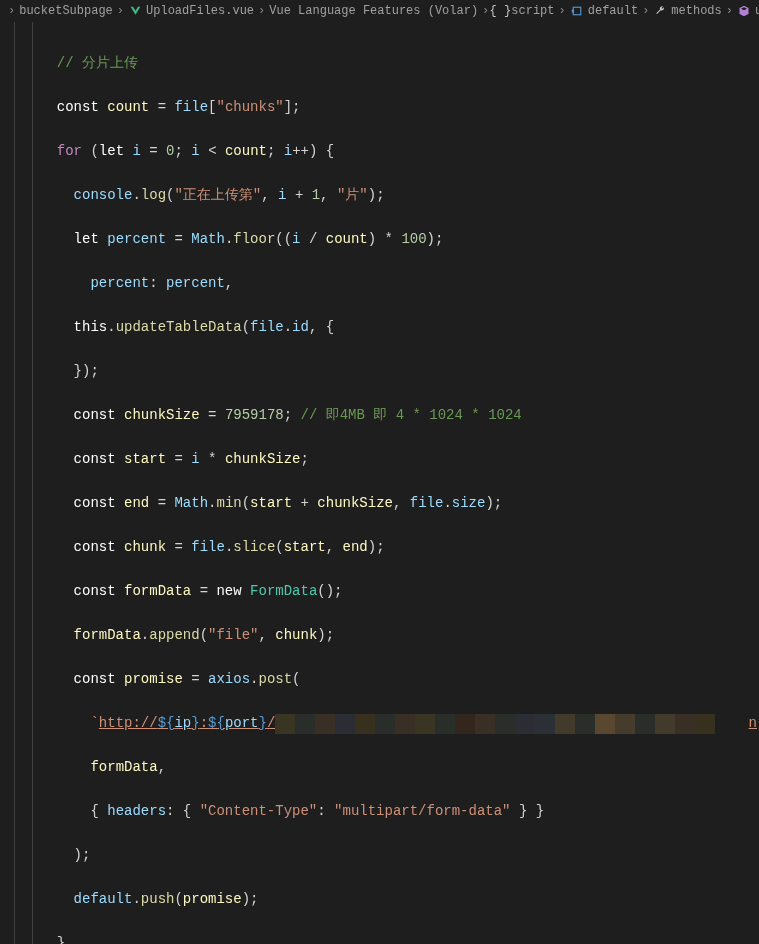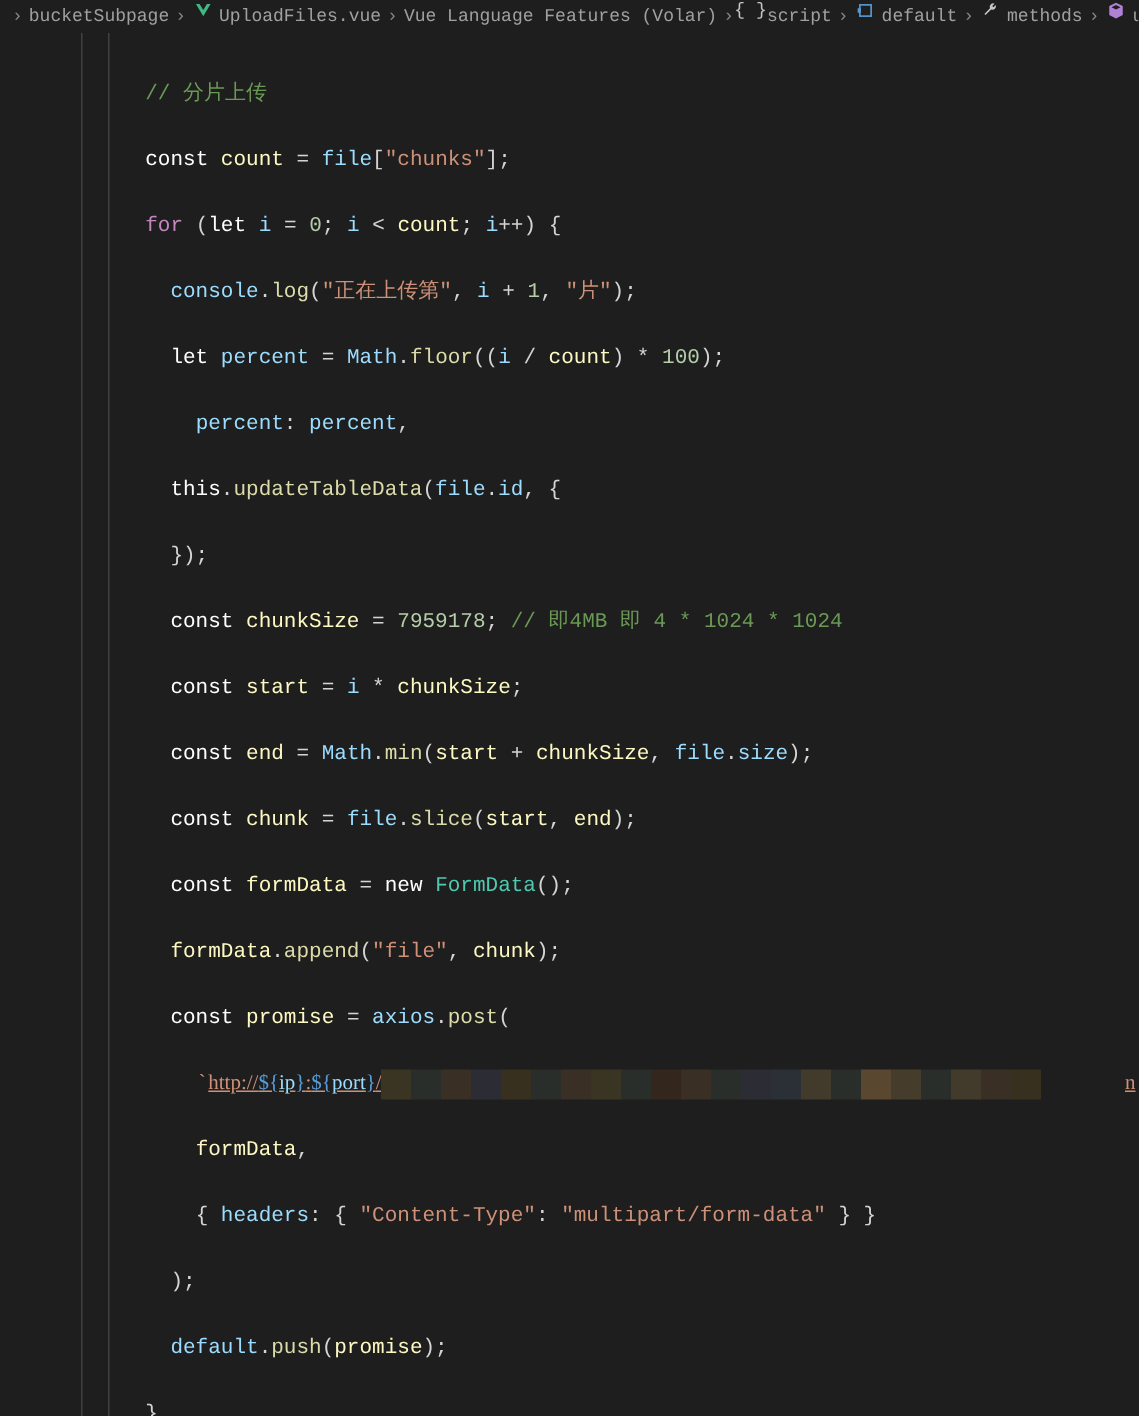--- a/index.html
+++ b/index.html
@@ -27,35 +27,35 @@
     overflow: hidden;
   }
   .breadcrumb .sep {
     margin: 0 4px;
     color: #888;
     display: inline-flex;
     align-items: center;
   }
   .breadcrumb .item {
     display: inline-flex;
+    align-items: center;
     gap: 4px;
   }
   .icon {
     width: 14px;
     height: 14px;
     display: inline-flex;
     align-items: center;
     justify-content: center;
     font-size: 12px;
   }
   .editor-body {
     display: flex;
     height: calc(944px - 22px);
     overflow: hidden;
-    padding-left: 40px;
   }
   .gutter {
     width: 40px;
     flex: none;
     position: relative;
   }
   .gutter .indent-line {
     position: absolute;
     top: 0;
     bottom: 0;
@@ -75,21 +75,21 @@
   .c-keyword { color: #ffffff; }
   .c-control { color: #c586c0; }
   .c-const   { color: #fef9c3; }
   .c-var     { color: #9cdcfe; }
   .c-func    { color: #dcdcaa; }
   .c-type    { color: #4ec9b0; }
   .c-string  { color: #ce9178; }
   .c-num     { color: #b5cea8; }
   .c-punct   { color: #d4d4d4; }
   .c-prop    { color: #9cdcfe; }
-  .c-link    { color: #ce9178; text-decoration: underline; font-family: Liberation Serif, serif; }
+  .c-link    { color: #ce9178; text-decoration: underline; }
 
   .tpl { color: #569cd6; }
 
   .redact {
     position: relative;
   }
 
   .mosaic-row {
     display: inline-block;
     vertical-align: middle;

